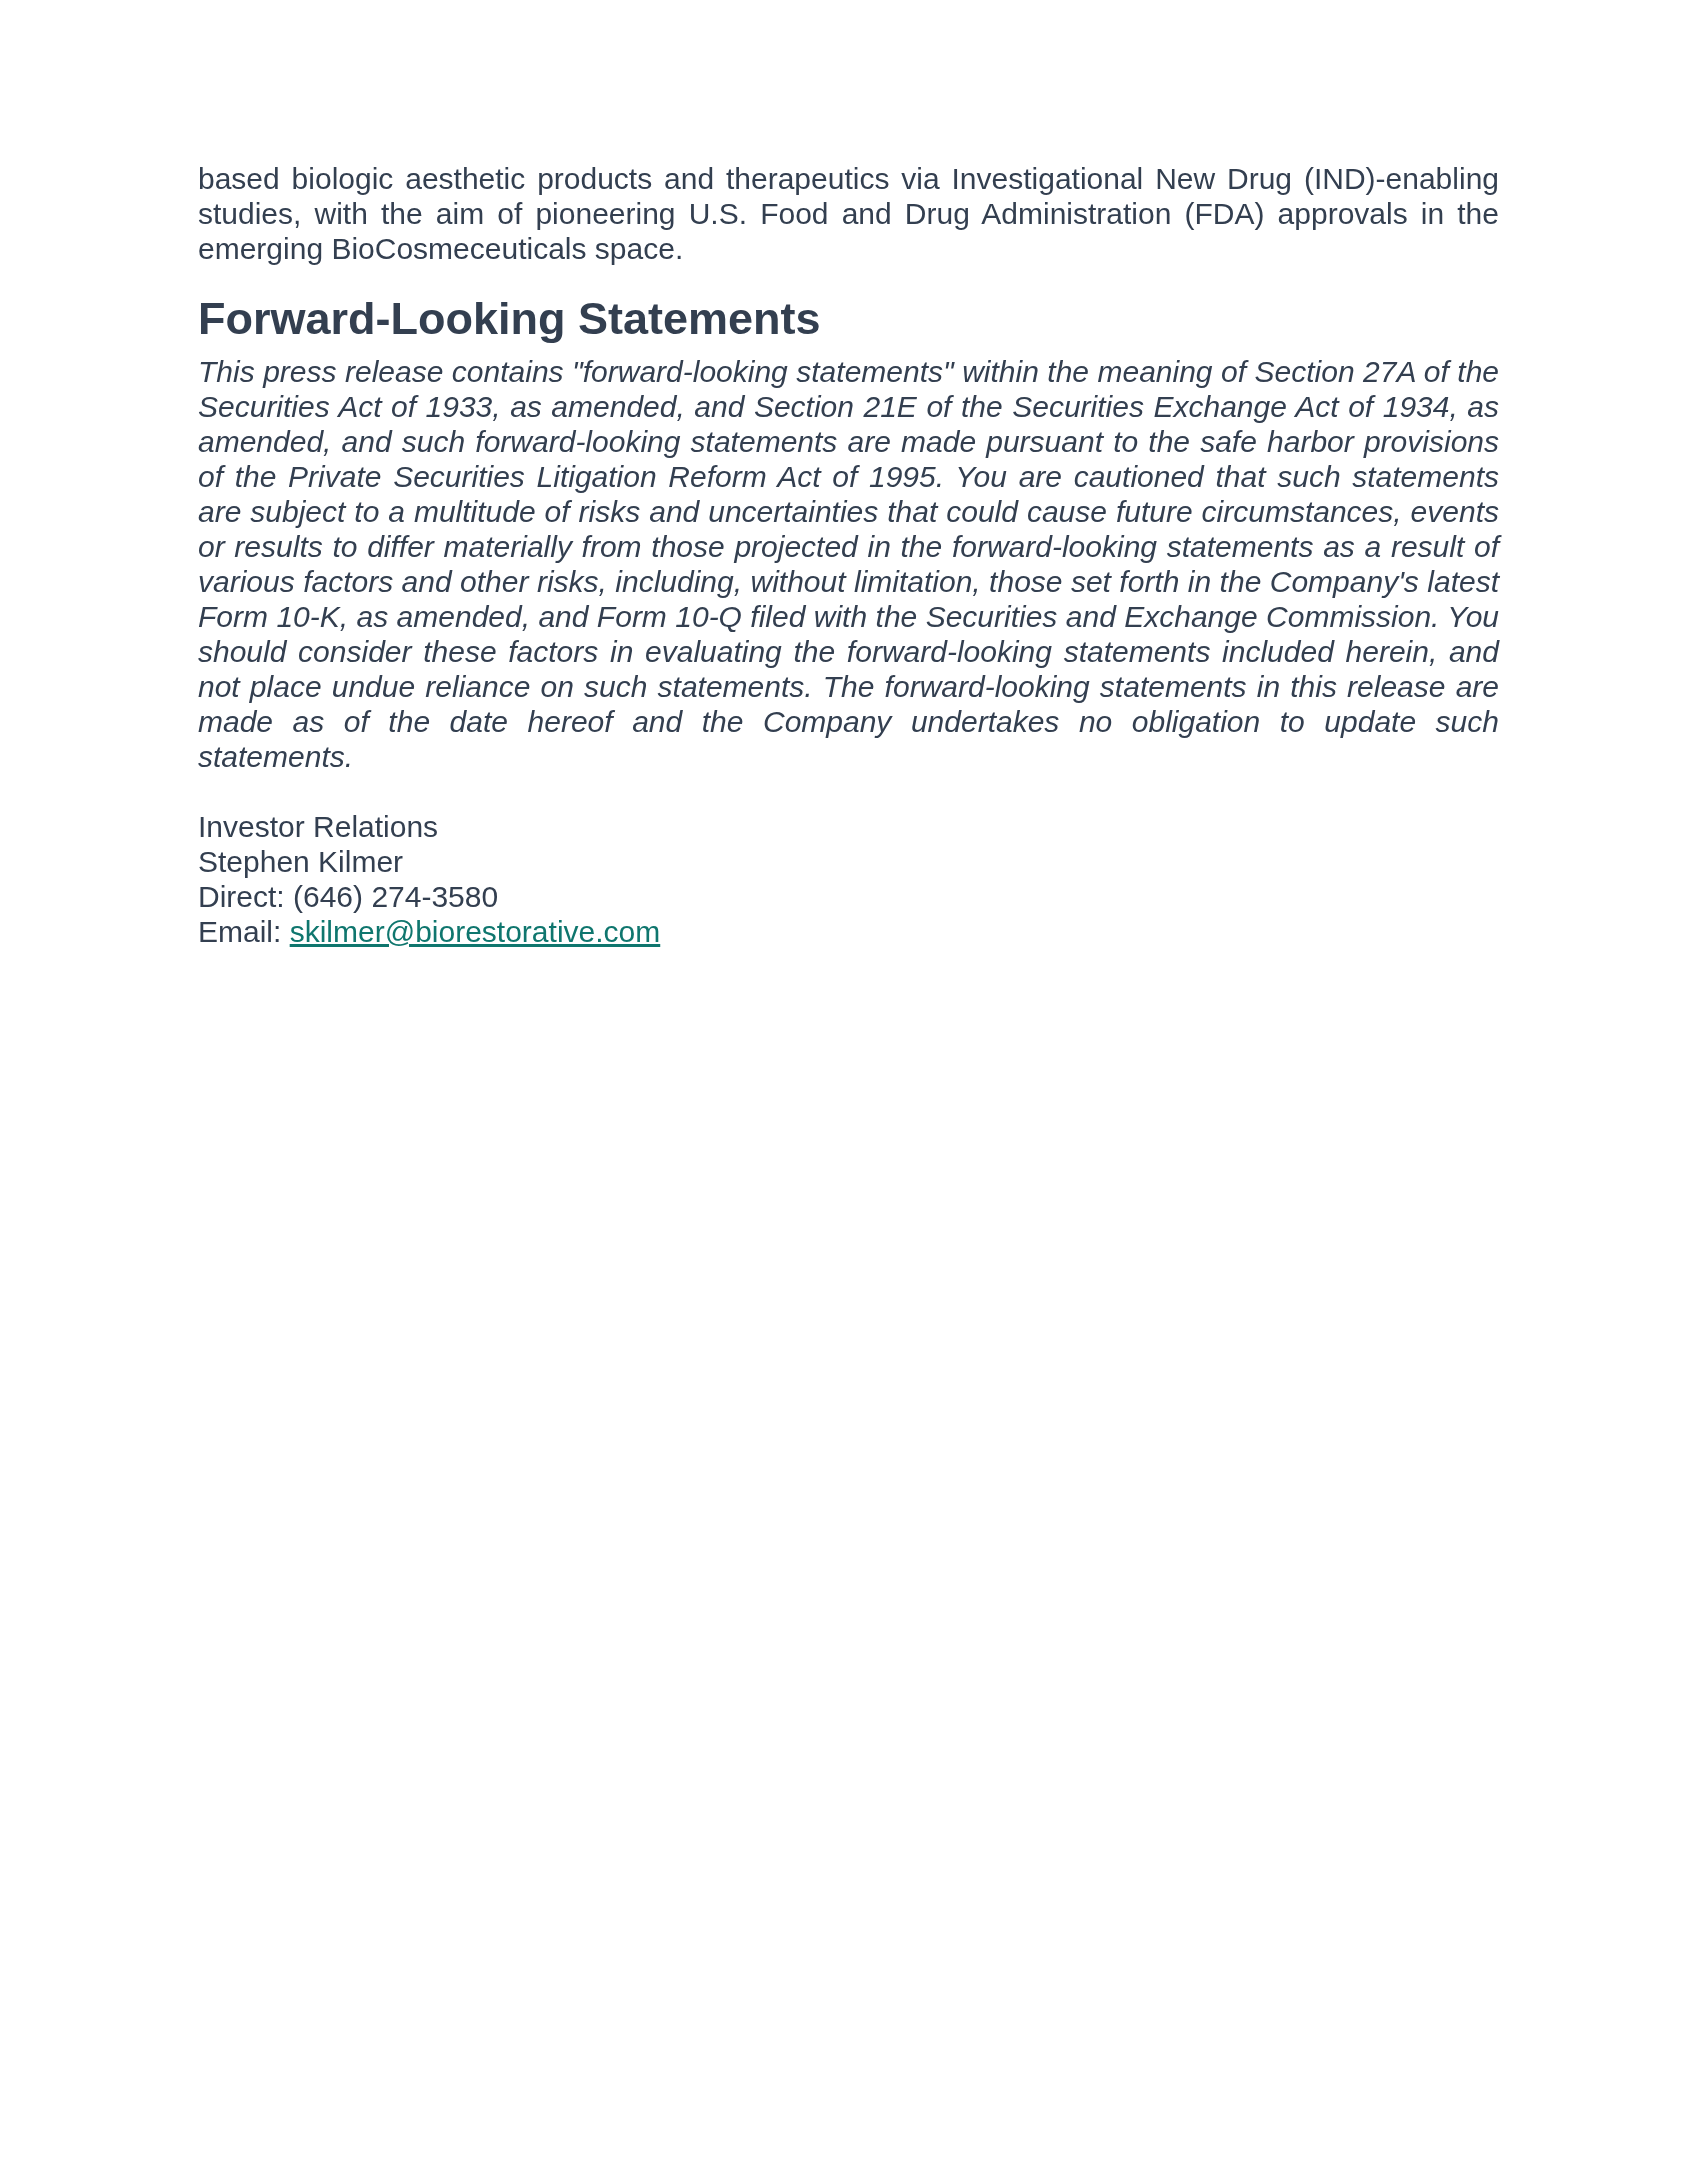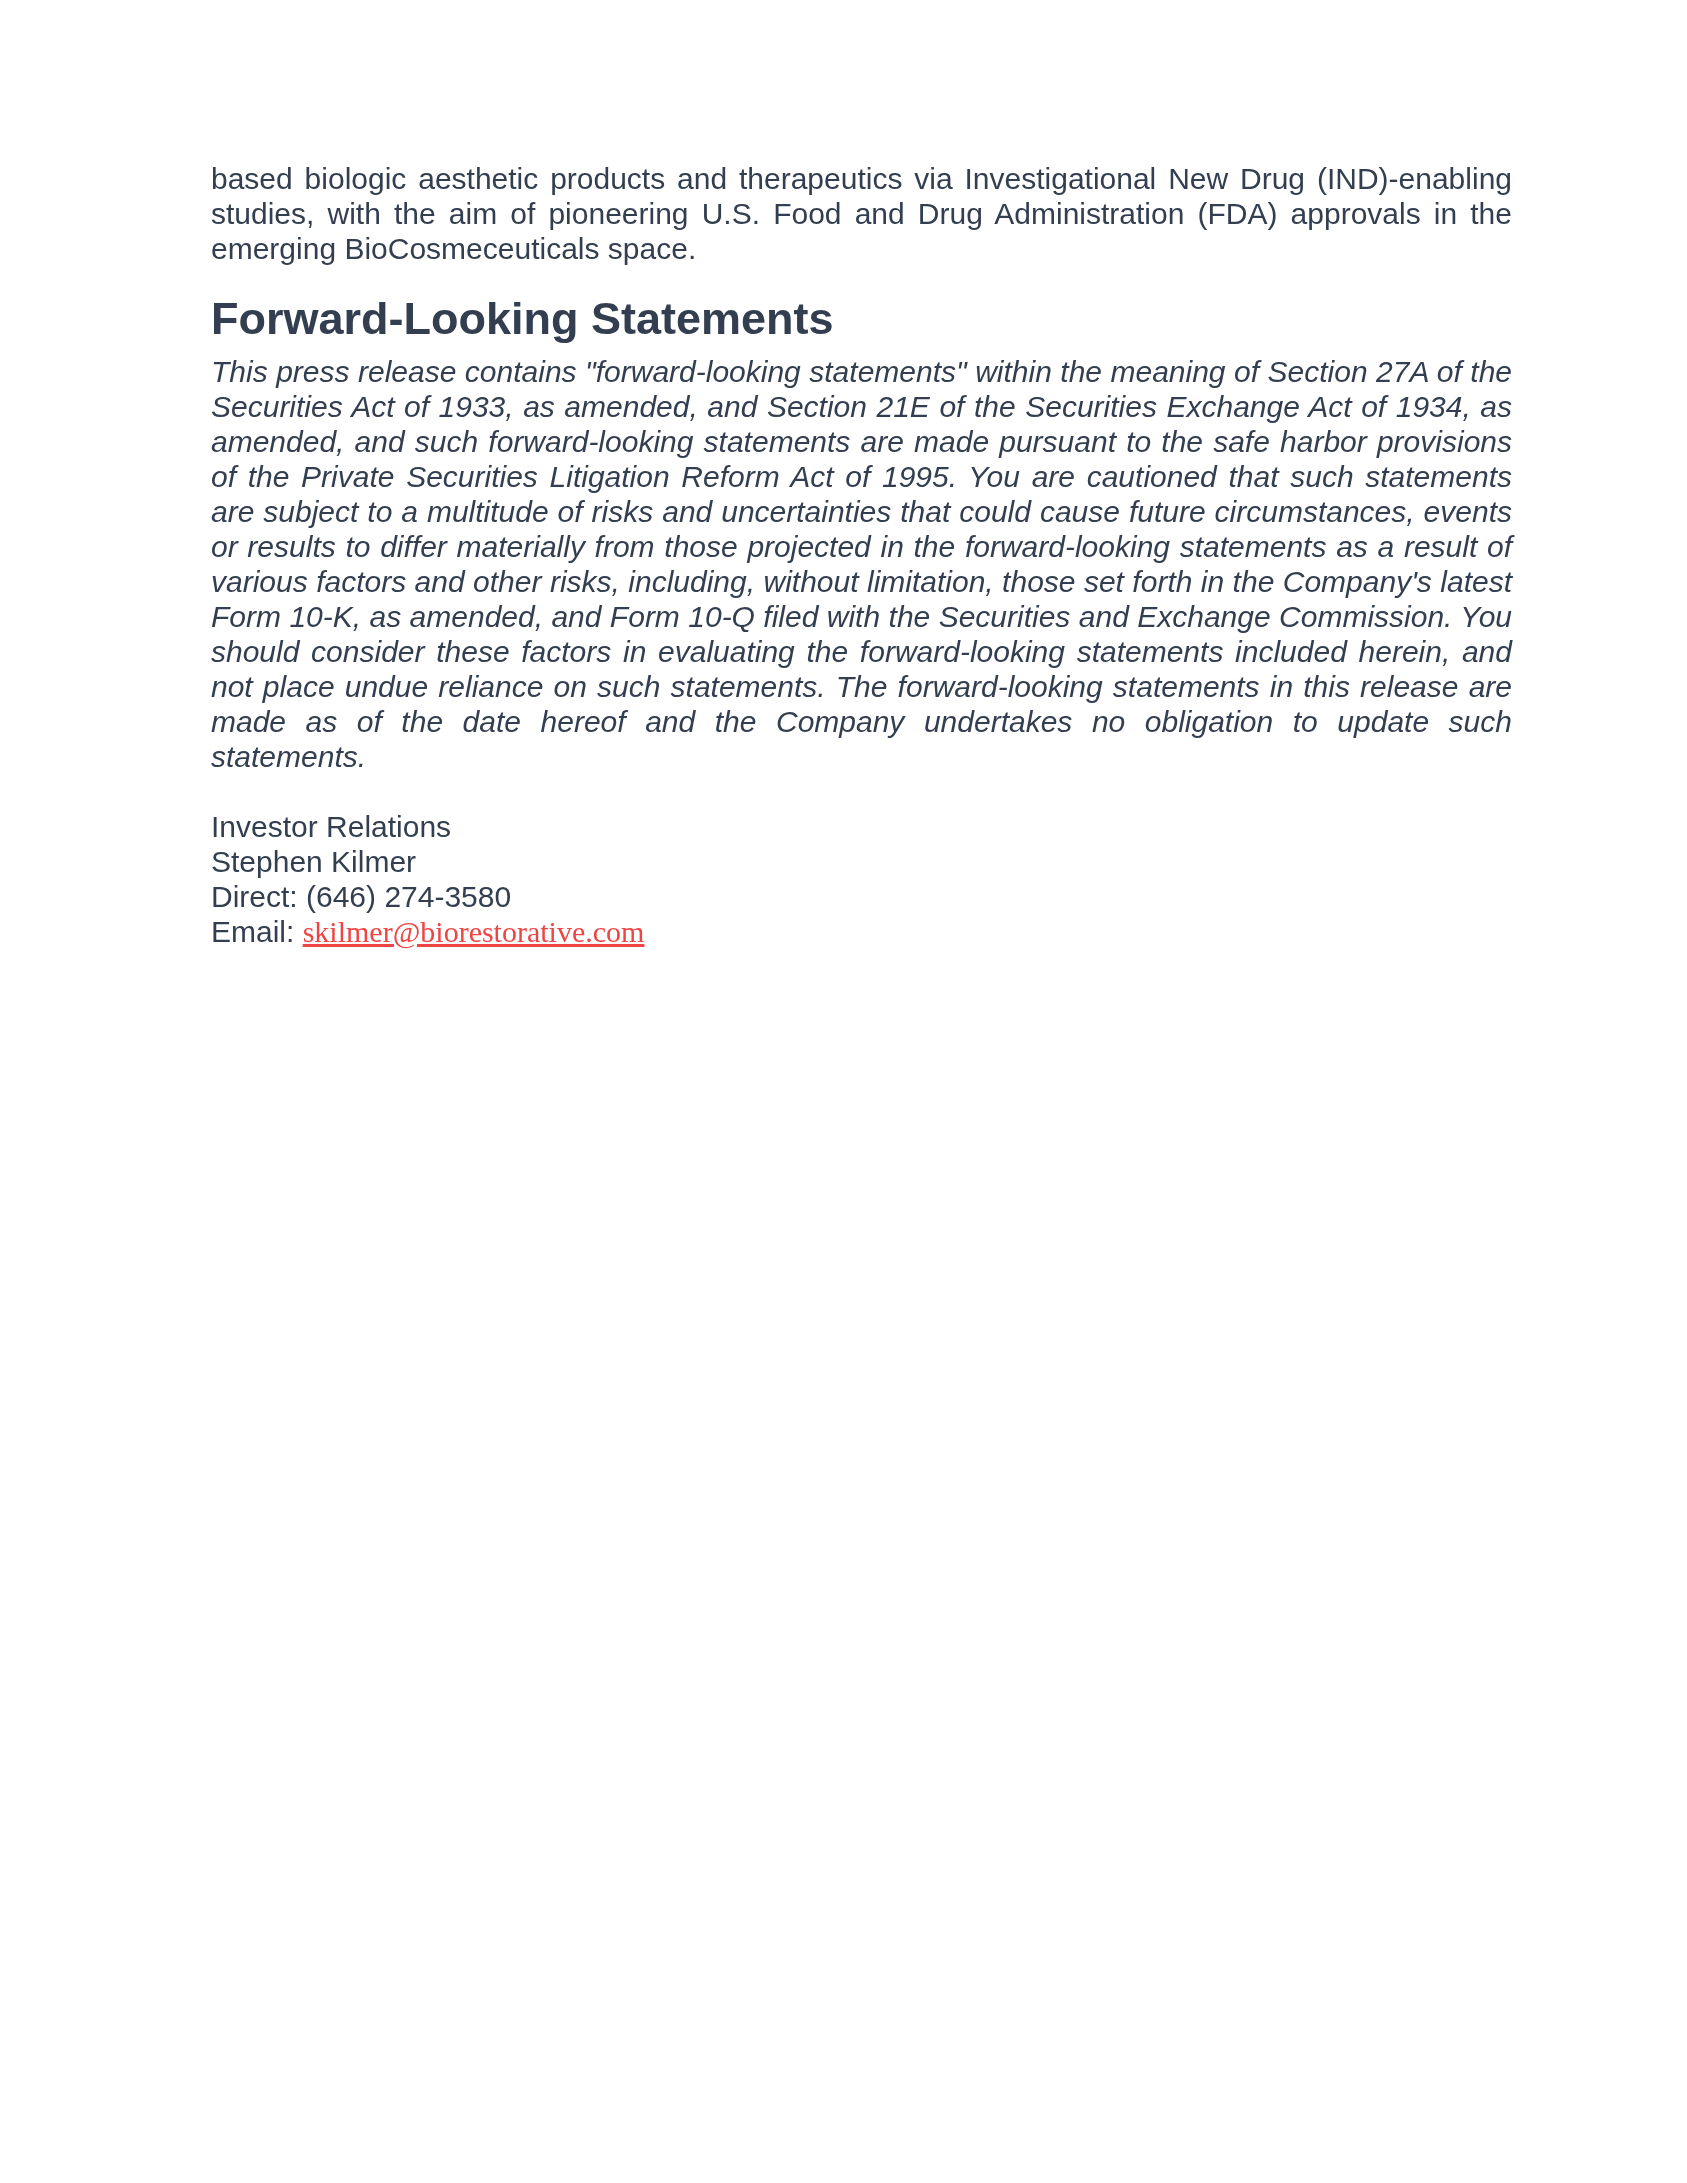--- a/index.html
+++ b/index.html
@@ -9,42 +9,41 @@
     width: 1687px;
     height: 2183px;
     background: #ffffff;
     font-family: "Liberation Sans", "DejaVu Sans", sans-serif;
     color: #333F50;
     overflow: hidden;
   }
   .content {
     position: absolute;
     top: 161px;
-    left: 211px;
+    left: 198px;
     width: 1301px;
     font-size: 30px;
     line-height: 35px;
   }
   .para {
     text-align: justify;
     text-justify: inter-word;
     margin-bottom: 35px;
   }
   .heading {
     font-weight: bold;
     margin-bottom: 18px;
   }
   .italic { font-style: italic; }
   .contact-label { margin-bottom: 70px; }
   .contact-line { text-align: left; }
   a.email-link {
-    color: #ef4444;
+    color: #0f766e;
     text-decoration: underline;
     cursor: pointer;
-    font-family: Liberation Serif, serif;
   }
 </style>
 </head>
 <body>
 
 <div class="page">
   <div class="content">
 
     <p class="para">based biologic aesthetic products and therapeutics via Investigational New Drug (IND)-enabling studies, with the aim of pioneering U.S. Food and Drug Administration (FDA) approvals in the emerging BioCosmeceuticals space.</p>
 

